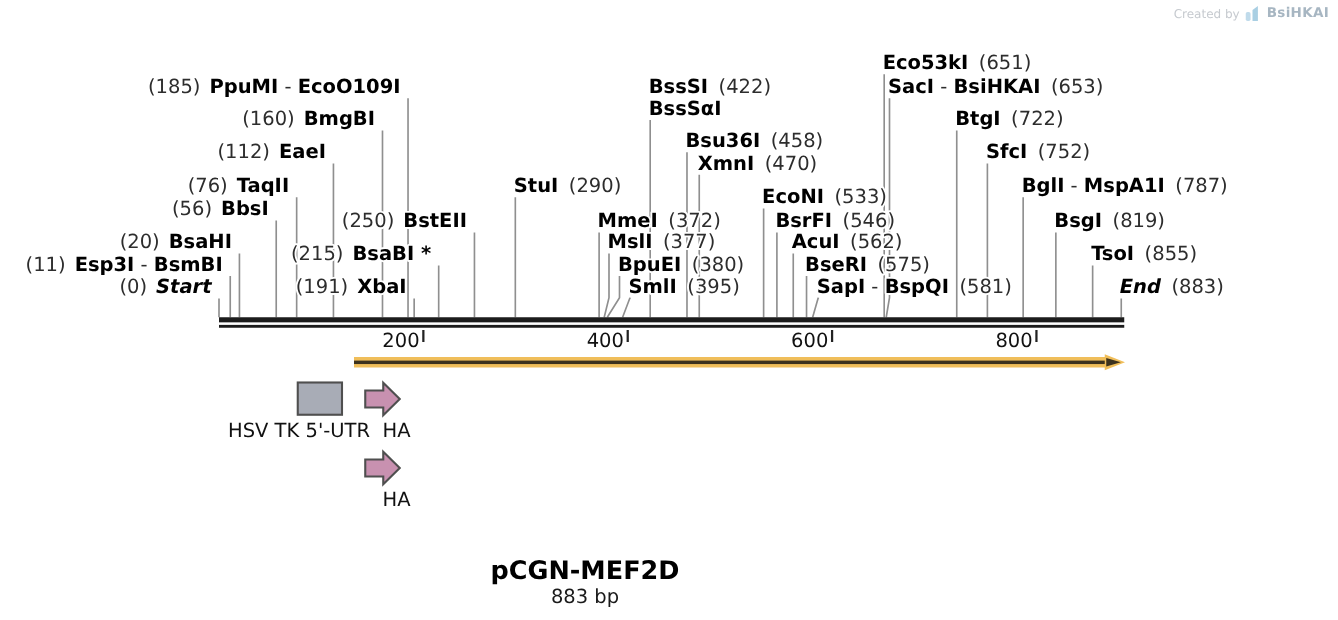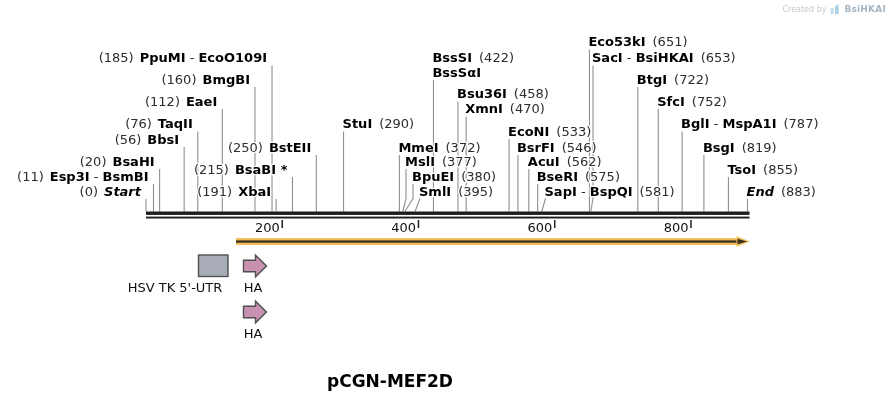--- a/index.html
+++ b/index.html
@@ -2,21 +2,21 @@
 <html><head>
 <meta charset="utf-8">
 <style>
   html,body{margin:0;padding:0;background:#ffffff;}
   .canvas{
     position:relative;width:892px;height:413px;background:#ffffff;overflow:hidden;
     font-family:"DejaVu Sans","Liberation Sans",sans-serif;
   }
   .map-svg{position:absolute;left:0;top:0;}
   .feature-label{
-    position:absolute;font-size:13px;color:#111;text-align:center;white-space:nowrap;
+    position:absolute;font-size:13px;color:#111;white-space:nowrap;margin-left:32px;
   }
   .title-block{position:absolute;left:0;top:372px;width:780px;text-align:center;line-height:1.15;}
   .title-block .t{font-size:17px;font-weight:bold;color:#000;}
   .title-block .s{font-size:13px;color:#1a1a1a;}
   .watermark{position:absolute;top:3px;right:6px;display:flex;align-items:center;gap:4px;}
   .watermark .created{font-size:8px;color:#c6cacf;}
   .watermark .brand{font-size:9px;font-weight:600;color:#a7b6c2;letter-spacing:.2px;}
 </style>
 </head>
 <body>
@@ -107,20 +107,21 @@
       <text y="173.5" font-size="13" fill="#000000" paint-order="stroke" stroke="#ffffff" stroke-width="2.5" stroke-linejoin="round" x="727.4263873159683"><tspan font-weight="bold">TsoI</tspan><tspan fill="#2d2d2d" dx="7">(855)</tspan></text>
       <text y="195.5" font-size="13" fill="#000000" paint-order="stroke" stroke="#ffffff" stroke-width="2.5" stroke-linejoin="round" x="746.5"><tspan font-weight="bold" font-style="italic">End</tspan><tspan fill="#2d2d2d" dx="7">(883)</tspan></text>
     </svg>
 
   <div class="feature-label" style="left:120px;top:280px;width:110px;">HSV TK 5'-UTR</div>
   <div class="feature-label" style="left:223px;top:280px;width:60px;">HA</div>
   <div class="feature-label" style="left:223px;top:326px;width:60px;">HA</div>
 
   <div class="title-block">
     <div class="t">pCGN-MEF2D</div>
+    <div class="s">883 bp</div>
   </div>
 
   <div class="watermark">
     <span class="created">Created by</span>
     <svg width="10" height="12" viewBox="0 0 10 12">
       <rect x="0.5" y="5" width="3.2" height="6" rx="1.2" fill="#c0dbeb"></rect>
       <polygon points="5,11 5,3.6 8.6,1 8.6,11" fill="#a9cfe3"></polygon>
     </svg>
     <span class="brand">BsiHKAI</span>
   </div>

